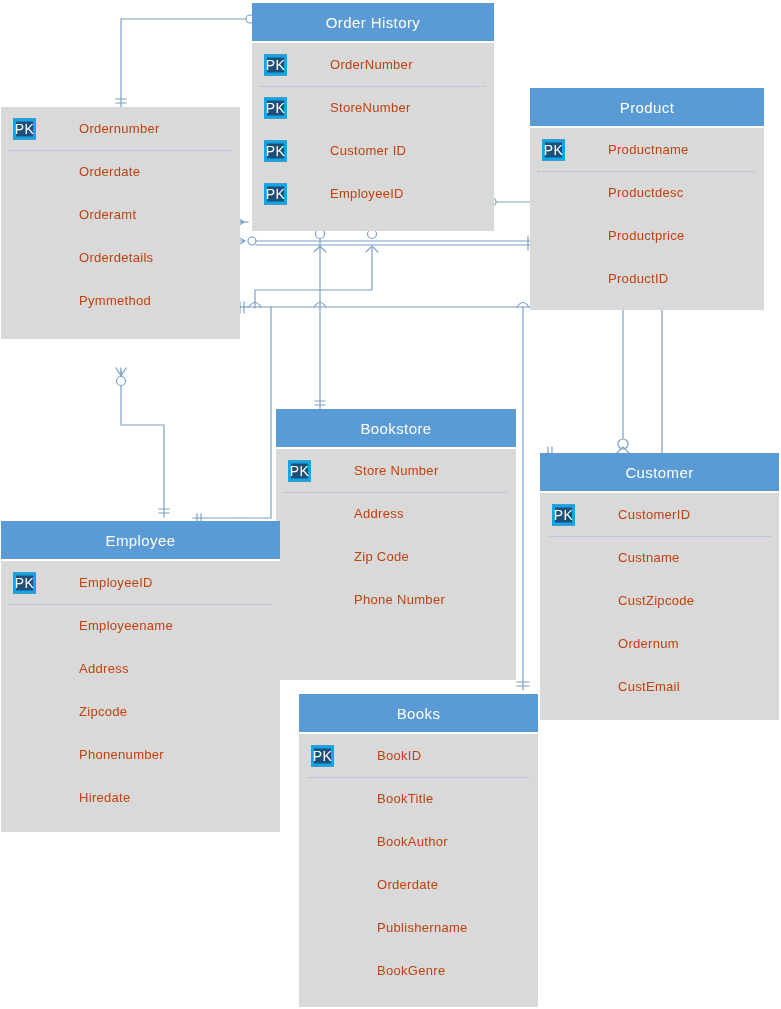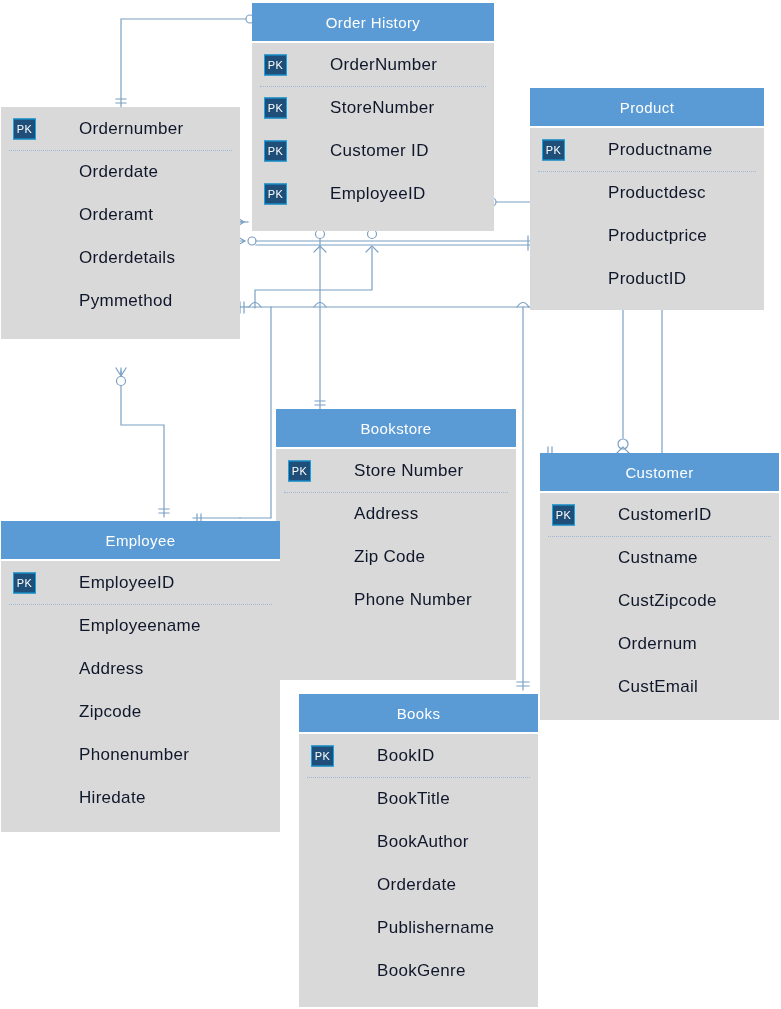--- a/index.html
+++ b/index.html
@@ -56,33 +56,33 @@
     height: 43px;
   }
   .pk-badge {
     position: absolute;
     left: 12px;
     top: 50%;
     transform: translateY(-50%);
     width: 23px;
     height: 21px;
     background: #1F4E79;
-    border: 1px solid #0ea5e9;
+    border: 3px solid #0ea5e9;
     color: #ffffff;
-    font-size: 11px;
+    font-size: 14px;
     letter-spacing: 0.3px;
     display: flex;
     align-items: center;
     justify-content: center;
     box-sizing: border-box;
   }
   .field-name {
     margin-left: 78px;
-    color: #0f172a;
-    font-size: 17px;
+    color: #c2410c;
+    font-size: 13px;
     letter-spacing: 0.3px;
     white-space: nowrap;
   }
   .pk-separator {
     position: absolute;
     left: 8px;
     right: 8px;
     height: 0;
     border-top: 1px dotted #9DB8D6;
   }

